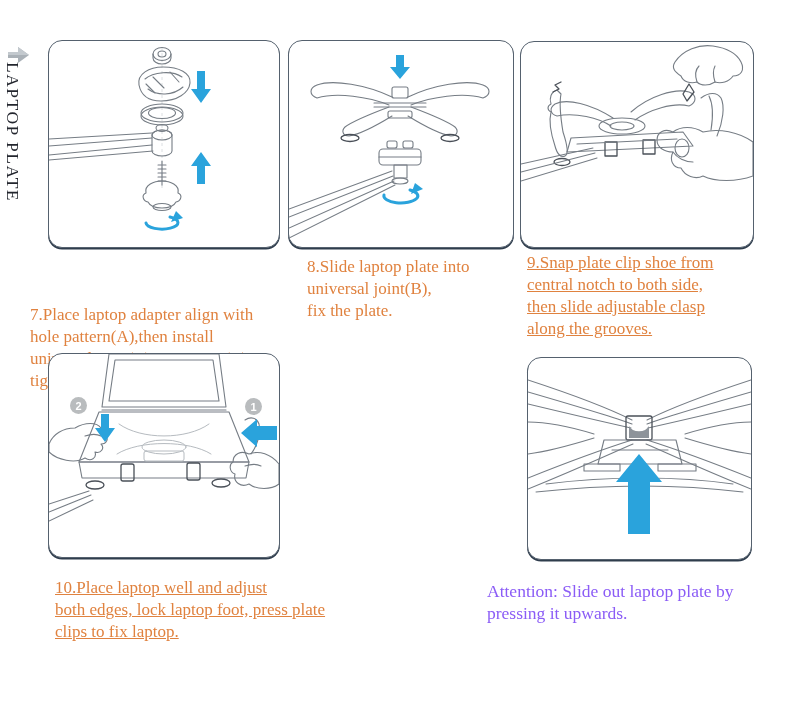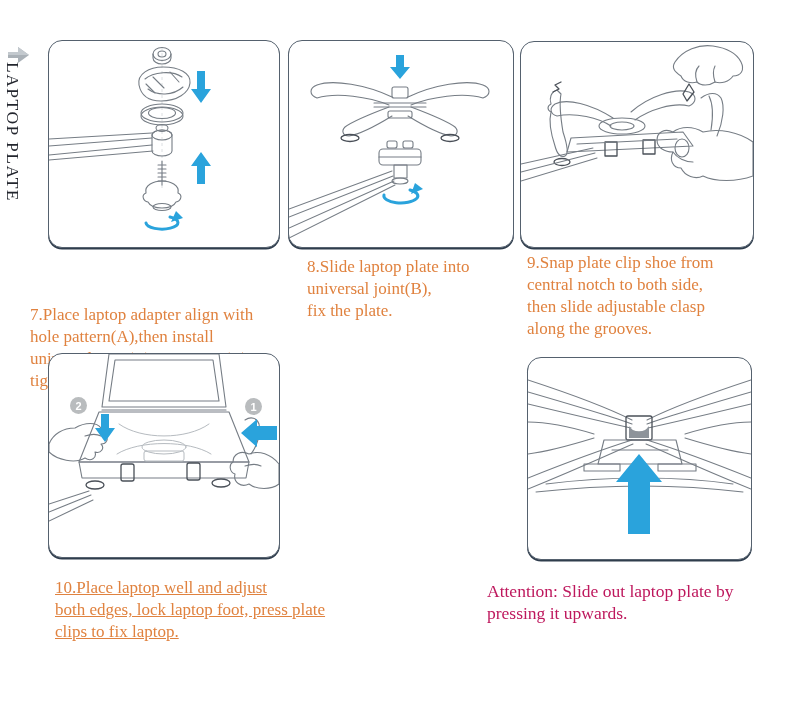--- a/index.html
+++ b/index.html
@@ -29,23 +29,23 @@
   .p4 { left:48px;  top:353px; width:230px; height:203px; }
   .p5 { left:527px; top:357px; width:223px; height:201px; }
 
   
   .cap {
     position:absolute; color:#e0823f; font-size:17px; line-height:22px;
     white-space:pre-line;
   }
   .cap7  { left:30px;  top:256px; width:275px;margin-top:48px; }
   .cap8  { left:307px; top:256px; width:215px; }
-  .cap9  { left:527px; top:252px; width:250px; }
+  .cap9  { left:527px; top:252px; width:250px;text-decoration:underline; }
   .cap10 { left:55px;  top:577px; width:340px;text-decoration:underline; }
-  .capAtt{ left:487px; top:580px; width:300px; color:#be185d; font-size:17.5px; }
+  .capAtt{ left:487px; top:580px; width:300px; color:#8b5cf6; font-size:17.5px; }
 
   
   .badge {
     position:absolute; width:17px; height:17px; border-radius:50%;
     background:#b9bcbe; color:#ffffff;
     font-family:"Liberation Sans", sans-serif; font-size:11px; font-weight:bold;
     display:flex; align-items:center; justify-content:center;
   }
   .badge-2 { left:21px;  top:43px; }
   .badge-1 { left:196px; top:44px; }

